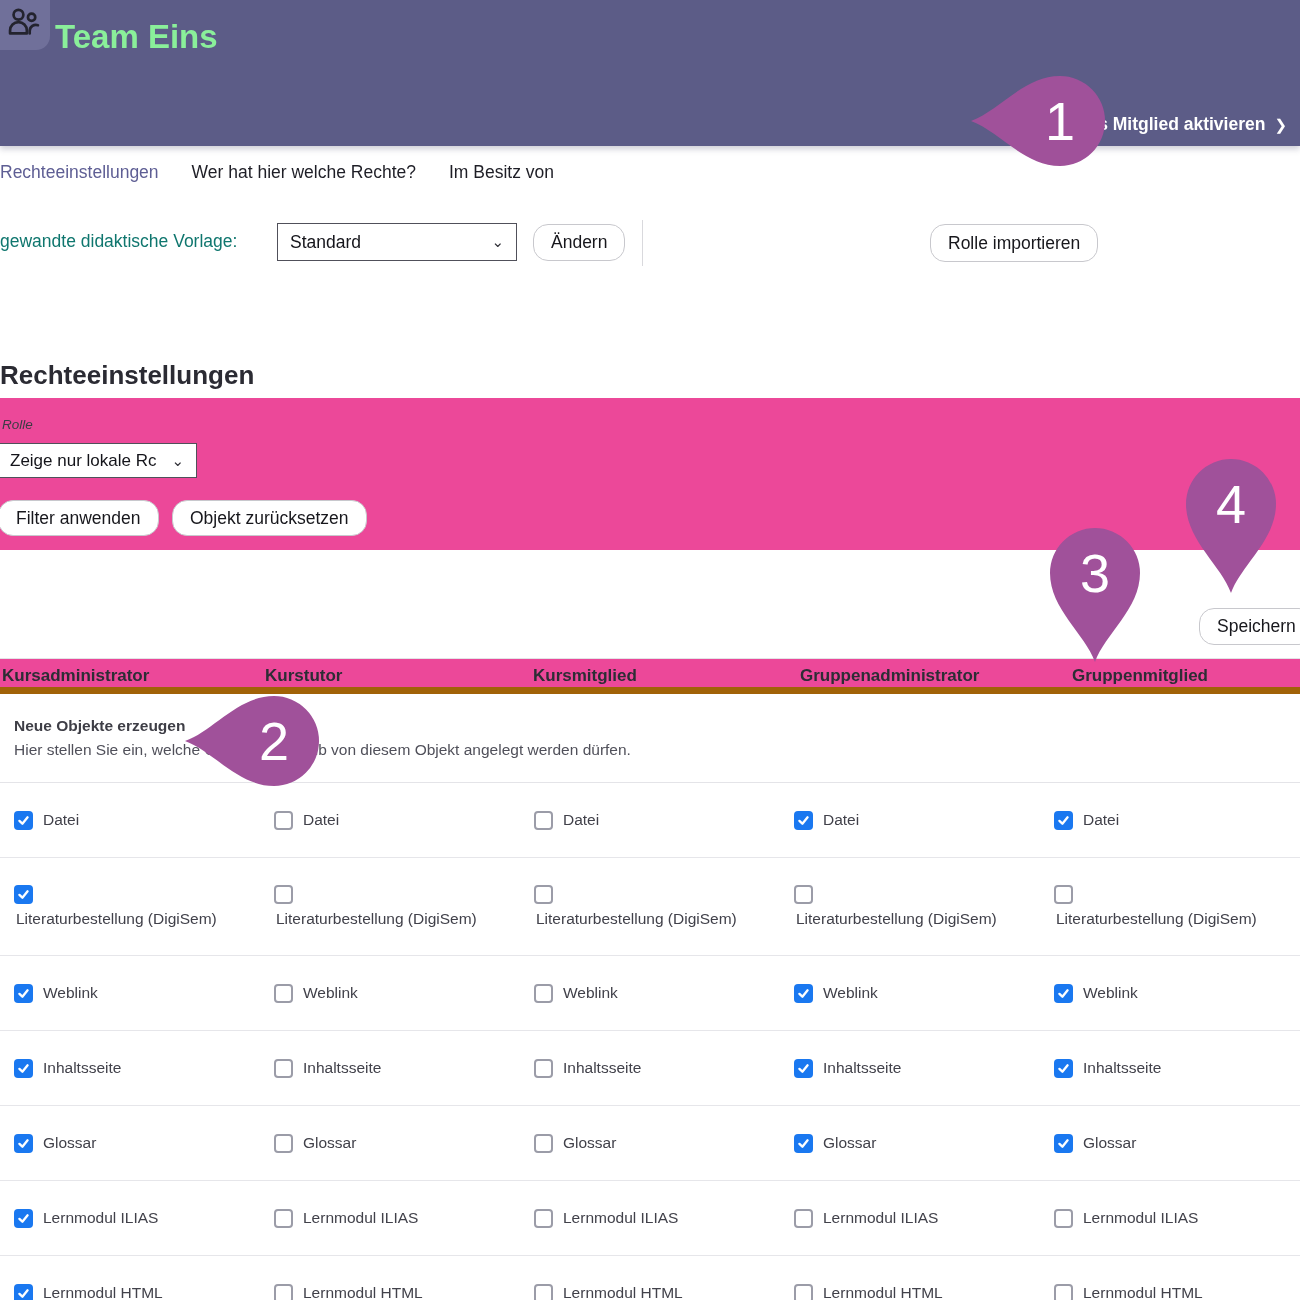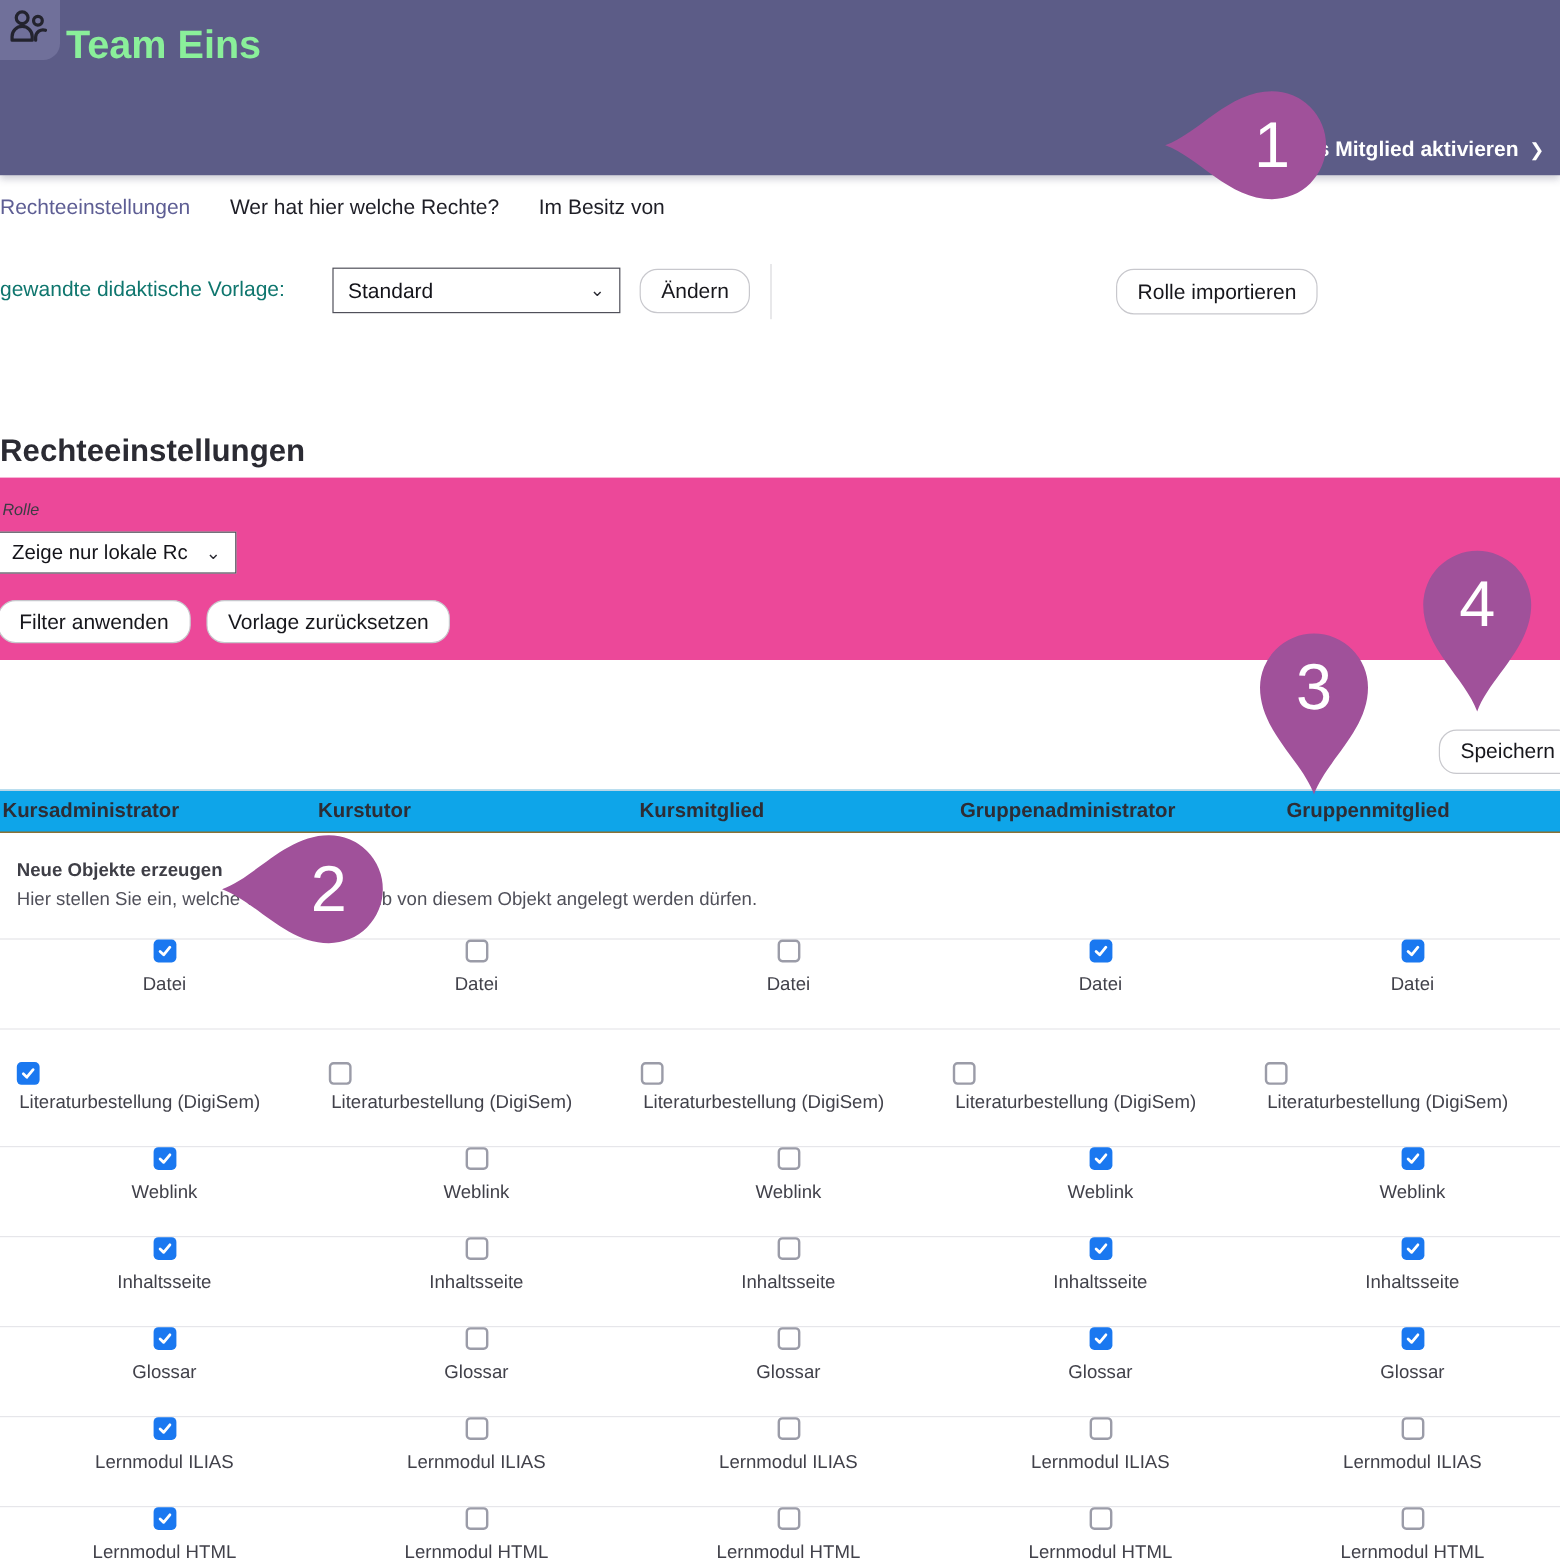--- a/index.html
+++ b/index.html
@@ -43,30 +43,30 @@
   .page-heading{position:absolute;left:0;top:360px;font-size:26px;font-weight:bold;color:#2b2b33;}
   
   .filter-panel{position:absolute;left:0;top:398px;width:1300px;height:152px;background:#ec4899;}
   .role-label{position:absolute;left:2px;top:19px;font-style:italic;font-size:13.5px;color:#3c3c44;}
   .role-select{position:absolute;left:-3px;top:45px;width:200px;height:35px;font-size:17px;}
   .btn-filter-apply{position:absolute;left:-2px;top:102px;height:36px;}
   .btn-filter-reset{position:absolute;left:172px;top:102px;height:36px;}
   
   .save-btn{position:absolute;left:1199px;top:608px;height:37px;}
   
-  .perm-header{position:absolute;left:0;top:658px;width:1300px;height:36px;background:#0ea5e9;
-               border-top:1px solid #e3e3e7;border-bottom:1px solid #a16207;box-sizing:border-box;}
+  .perm-header{position:absolute;left:0;top:658px;width:1300px;height:36px;background:#ec4899;
+               border-top:1px solid #e3e3e7;border-bottom:7px solid #a16207;box-sizing:border-box;}
   .perm-col{position:absolute;top:0;line-height:34px;font-size:17px;font-weight:bold;color:#2d2d35;white-space:nowrap;}
   .perm-section{position:absolute;left:0;top:694px;width:1300px;height:89px;border-bottom:1px solid #e4e4e8;box-sizing:border-box;}
   .perm-section .sec-title{position:absolute;left:14px;top:23px;font-size:15.5px;font-weight:bold;color:#3e3e46;}
   .perm-section .sec-desc{position:absolute;left:14px;top:47px;font-size:15.5px;color:#50505a;white-space:nowrap;}
   .perm-rows{position:absolute;left:0;top:783px;width:1300px;}
   .perm-row{display:grid;grid-template-columns:repeat(5,260px);border-bottom:1px solid #e6e6ea;box-sizing:border-box;}
   .cell{padding-left:14px;box-sizing:border-box;display:flex;}
-  .cell.single{flex-direction:column;align-items:center;gap:10px;}
+  .cell.single{flex-direction:row;align-items:center;gap:10px;}
   .cell.twoline{flex-direction:column;justify-content:center;align-items:flex-start;gap:6px;}
   .cb{width:19px;height:19px;border-radius:4px;box-sizing:border-box;flex:0 0 auto;
       display:flex;align-items:center;justify-content:center;}
   .cb.checked{background:#1a78f0;}
   .cb.unchecked{background:#fff;border:2px solid #9b9ca8;}
   .row-label{font-size:15.5px;color:#41414a;white-space:nowrap;}
   .cell.twoline .row-label{margin-left:2px;}
   
   .callout{position:absolute;z-index:100;}
   .callout svg{display:block;}
@@ -118,21 +118,21 @@
 
 <div class="page-heading">Rechteeinstellungen</div>
 
 <div class="filter-panel">
   <span class="role-label">Rolle</span>
   <div class="select role-select">
     <span>Zeige nur lokale Rc</span>
     <span class="chev">⌄</span>
   </div>
   <button class="btn btn-filter-apply">Filter anwenden</button>
-  <button class="btn btn-filter-reset">Vorlage zurücksetzen</button>
+  <button class="btn btn-filter-reset">Objekt zurücksetzen</button>
 </div>
 
 <button class="btn save-btn">Speichern</button>
 
 <div class="perm-header" id="permheader">
     <span class="perm-col" style="left: 2px;">Kursadministrator</span>
     <span class="perm-col" style="left: 265px;">Kurstutor</span>
     <span class="perm-col" style="left: 533px;">Kursmitglied</span>
     <span class="perm-col" style="left: 800px;">Gruppenadministrator</span>
     <span class="perm-col" style="left: 1072px;">Gruppenmitglied</span>

